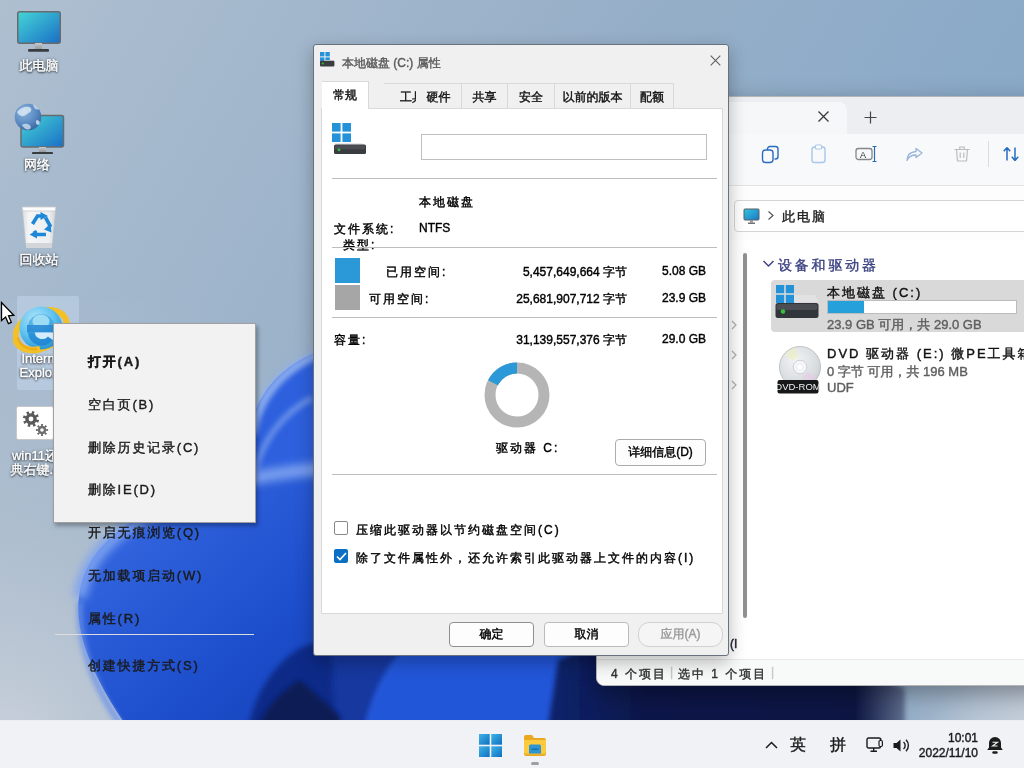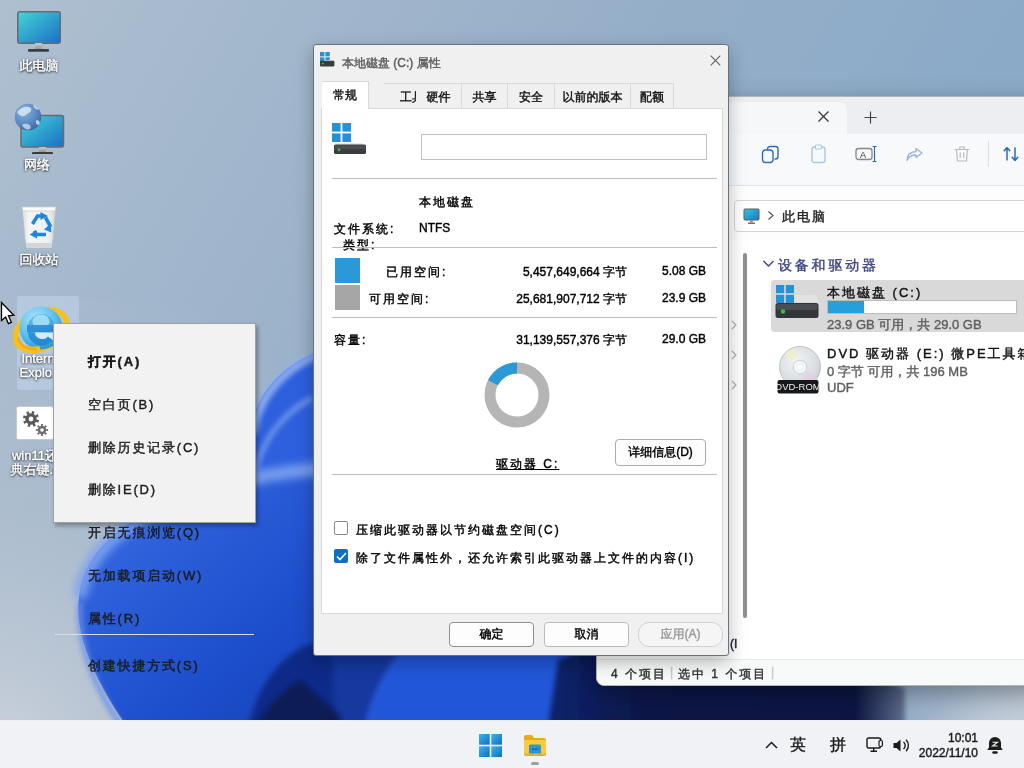--- a/index.html
+++ b/index.html
@@ -350,21 +350,21 @@
   <div class="abs" style="left:180px;top:246px;width:133px;text-align:right;">25,681,907,712 字节</div>
   <div class="abs" style="left:322px;top:246px;width:70px;text-align:right;">23.9 GB</div>
   <div class="hsep" style="left:18px;top:272px;width:385px;"></div>
   <div class="abs ls2" style="left:20px;top:287px;">容量:</div>
   <div class="abs" style="left:180px;top:287px;width:133px;text-align:right;">31,139,557,376 字节</div>
   <div class="abs" style="left:322px;top:287px;width:70px;text-align:right;">29.0 GB</div>
   <svg class="abs" style="left:170px;top:317px;" width="66" height="66" viewBox="0 0 66 66">
     <circle cx="33" cy="33" r="27" fill="none" stroke="#b5b5b5" stroke-width="11"></circle>
     <path d="M33,6 A27,27 0 0 0 8.94,20.75" fill="none" stroke="#2b99d7" stroke-width="11"></path>
   </svg>
-  <div class="abs ls2" style="left:182px;top:411px;text-decoration:underline;">驱动器 C:</div>
+  <div class="abs ls2" style="left:182px;top:395px;">驱动器 C:</div>
   <div class="abs" style="left:301px;top:394px;width:91px;height:27px;background:#fdfdfd;border:1px solid #acacac;border-radius:4px;text-align:center;line-height:25px;">详细信息(D)</div>
   <div class="hsep" style="left:18px;top:429px;width:385px;"></div>
   <div class="abs" style="left:20px;top:476px;width:14px;height:14px;background:#fff;border:1px solid #8a8a8a;border-radius:2px;"></div>
   <div class="abs ls2" style="left:42px;top:477px;">压缩此驱动器以节约磁盘空间(C)</div>
   <div class="abs" style="left:20px;top:504px;width:14px;height:14px;background:#0b6fc4;border-radius:2px;"></div>
   <svg class="abs" style="left:22px;top:507px;" width="11" height="9" viewBox="0 0 11 9">
       <path d="M1,4.5 L4,7.5 L10,1" fill="none" stroke="#fff" stroke-width="1.6"></path>
     </svg>
   <div class="abs ls2" style="left:42px;top:505px;">除了文件属性外，还允许索引此驱动器上文件的内容(I)</div>
   <div class="abs" style="left:135px;top:577px;width:85px;height:25px;background:#fdfdfd;border:1px solid #8f8f8f;border-radius:4px;text-align:center;line-height:23px;">确定</div>

